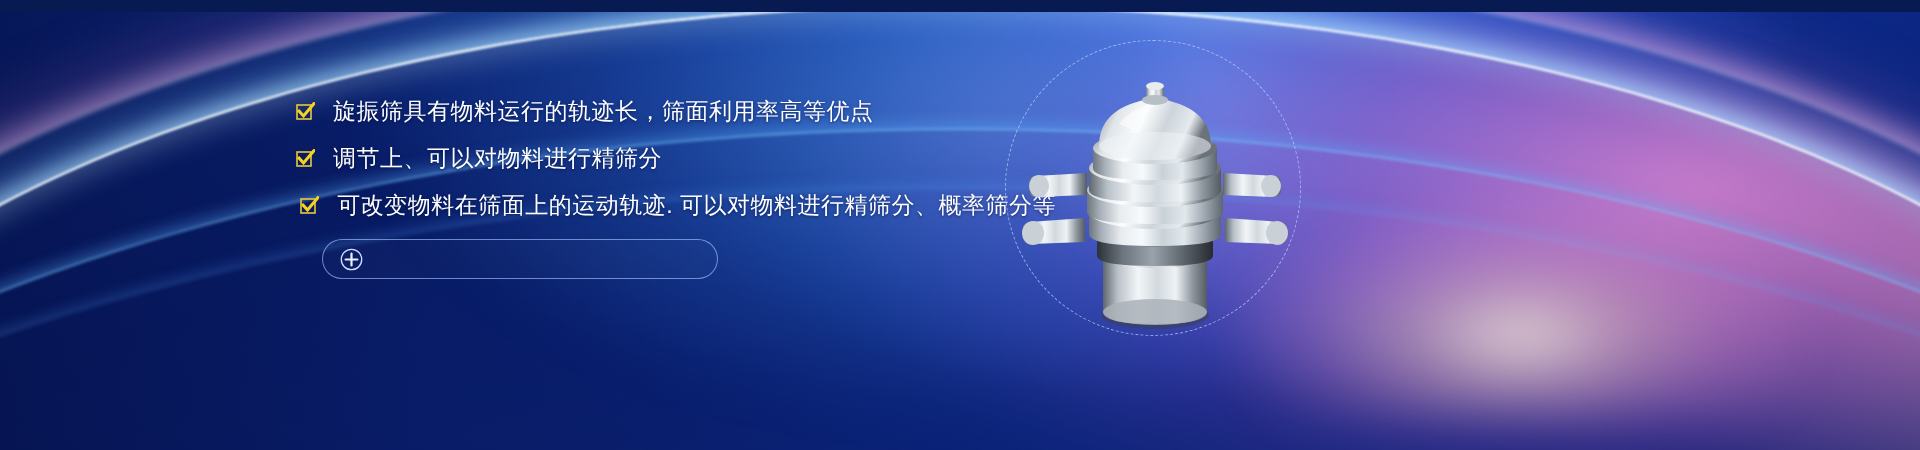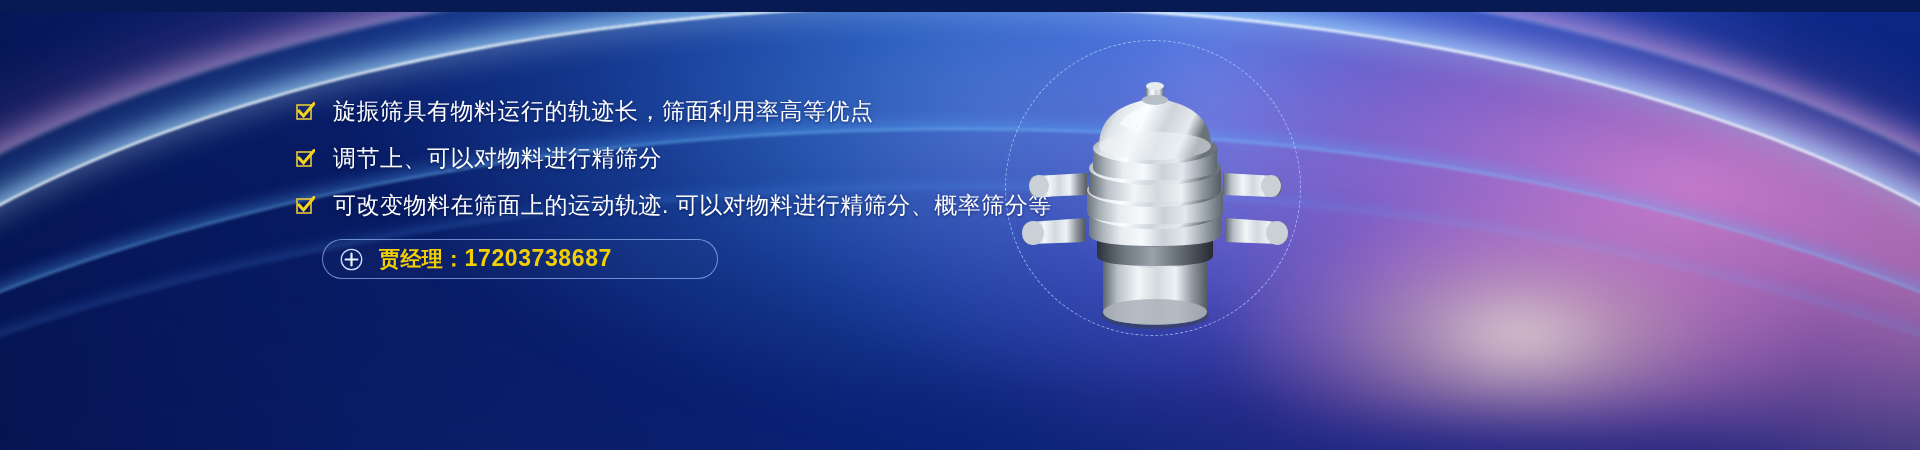--- a/index.html
+++ b/index.html
@@ -164,21 +164,21 @@
     top: 88px;
     width: 760px;
   }
 
   .bullet-row {
     display: flex;
     align-items: center;
     margin-bottom: 24px;
     white-space: nowrap;
   }
-  .bullet-row:nth-child(3) { margin-bottom: 22px; }
+  .bullet-row:nth-child(3) { margin-bottom: 22px; justify-content: flex-end; }
 
   .check-icon {
     flex: 0 0 auto;
     width: 19px;
     height: 19px;
     margin-right: 18px;
     position: relative;
     display: inline-block;
   }
   .check-icon svg { display: block; }
@@ -301,21 +301,20 @@
       <span class="bullet-text">可改变物料在筛面上的运动轨迹. 可以对物料进行精筛分、概率筛分等</span>
     </div>
 
     <div class="phone-pill">
       <span class="plus-icon">
         <svg width="23" height="23" viewBox="0 0 23 23">
           <circle cx="11.5" cy="11.5" r="10.2" fill="none" stroke="#cfe0ff" stroke-width="1.3"></circle>
           <path d="M11.5 5.6 V17.4 M5.6 11.5 H17.4" stroke="#e8f0ff" stroke-width="2.2" stroke-linecap="round"></path>
         </svg>
       </span>
-      <span class="phone-text"><span>贾经理：</span><span class="num">17203738687</span></span>
     </div>
 
   </div>
 
   <div class="machine-zone">
     <div class="dashed-circle"></div>
     <div class="machine">
       <svg width="280" height="262" viewBox="0 0 280 262">
         <defs>
           <linearGradient id="steel" x1="0" y1="0" x2="1" y2="0">

